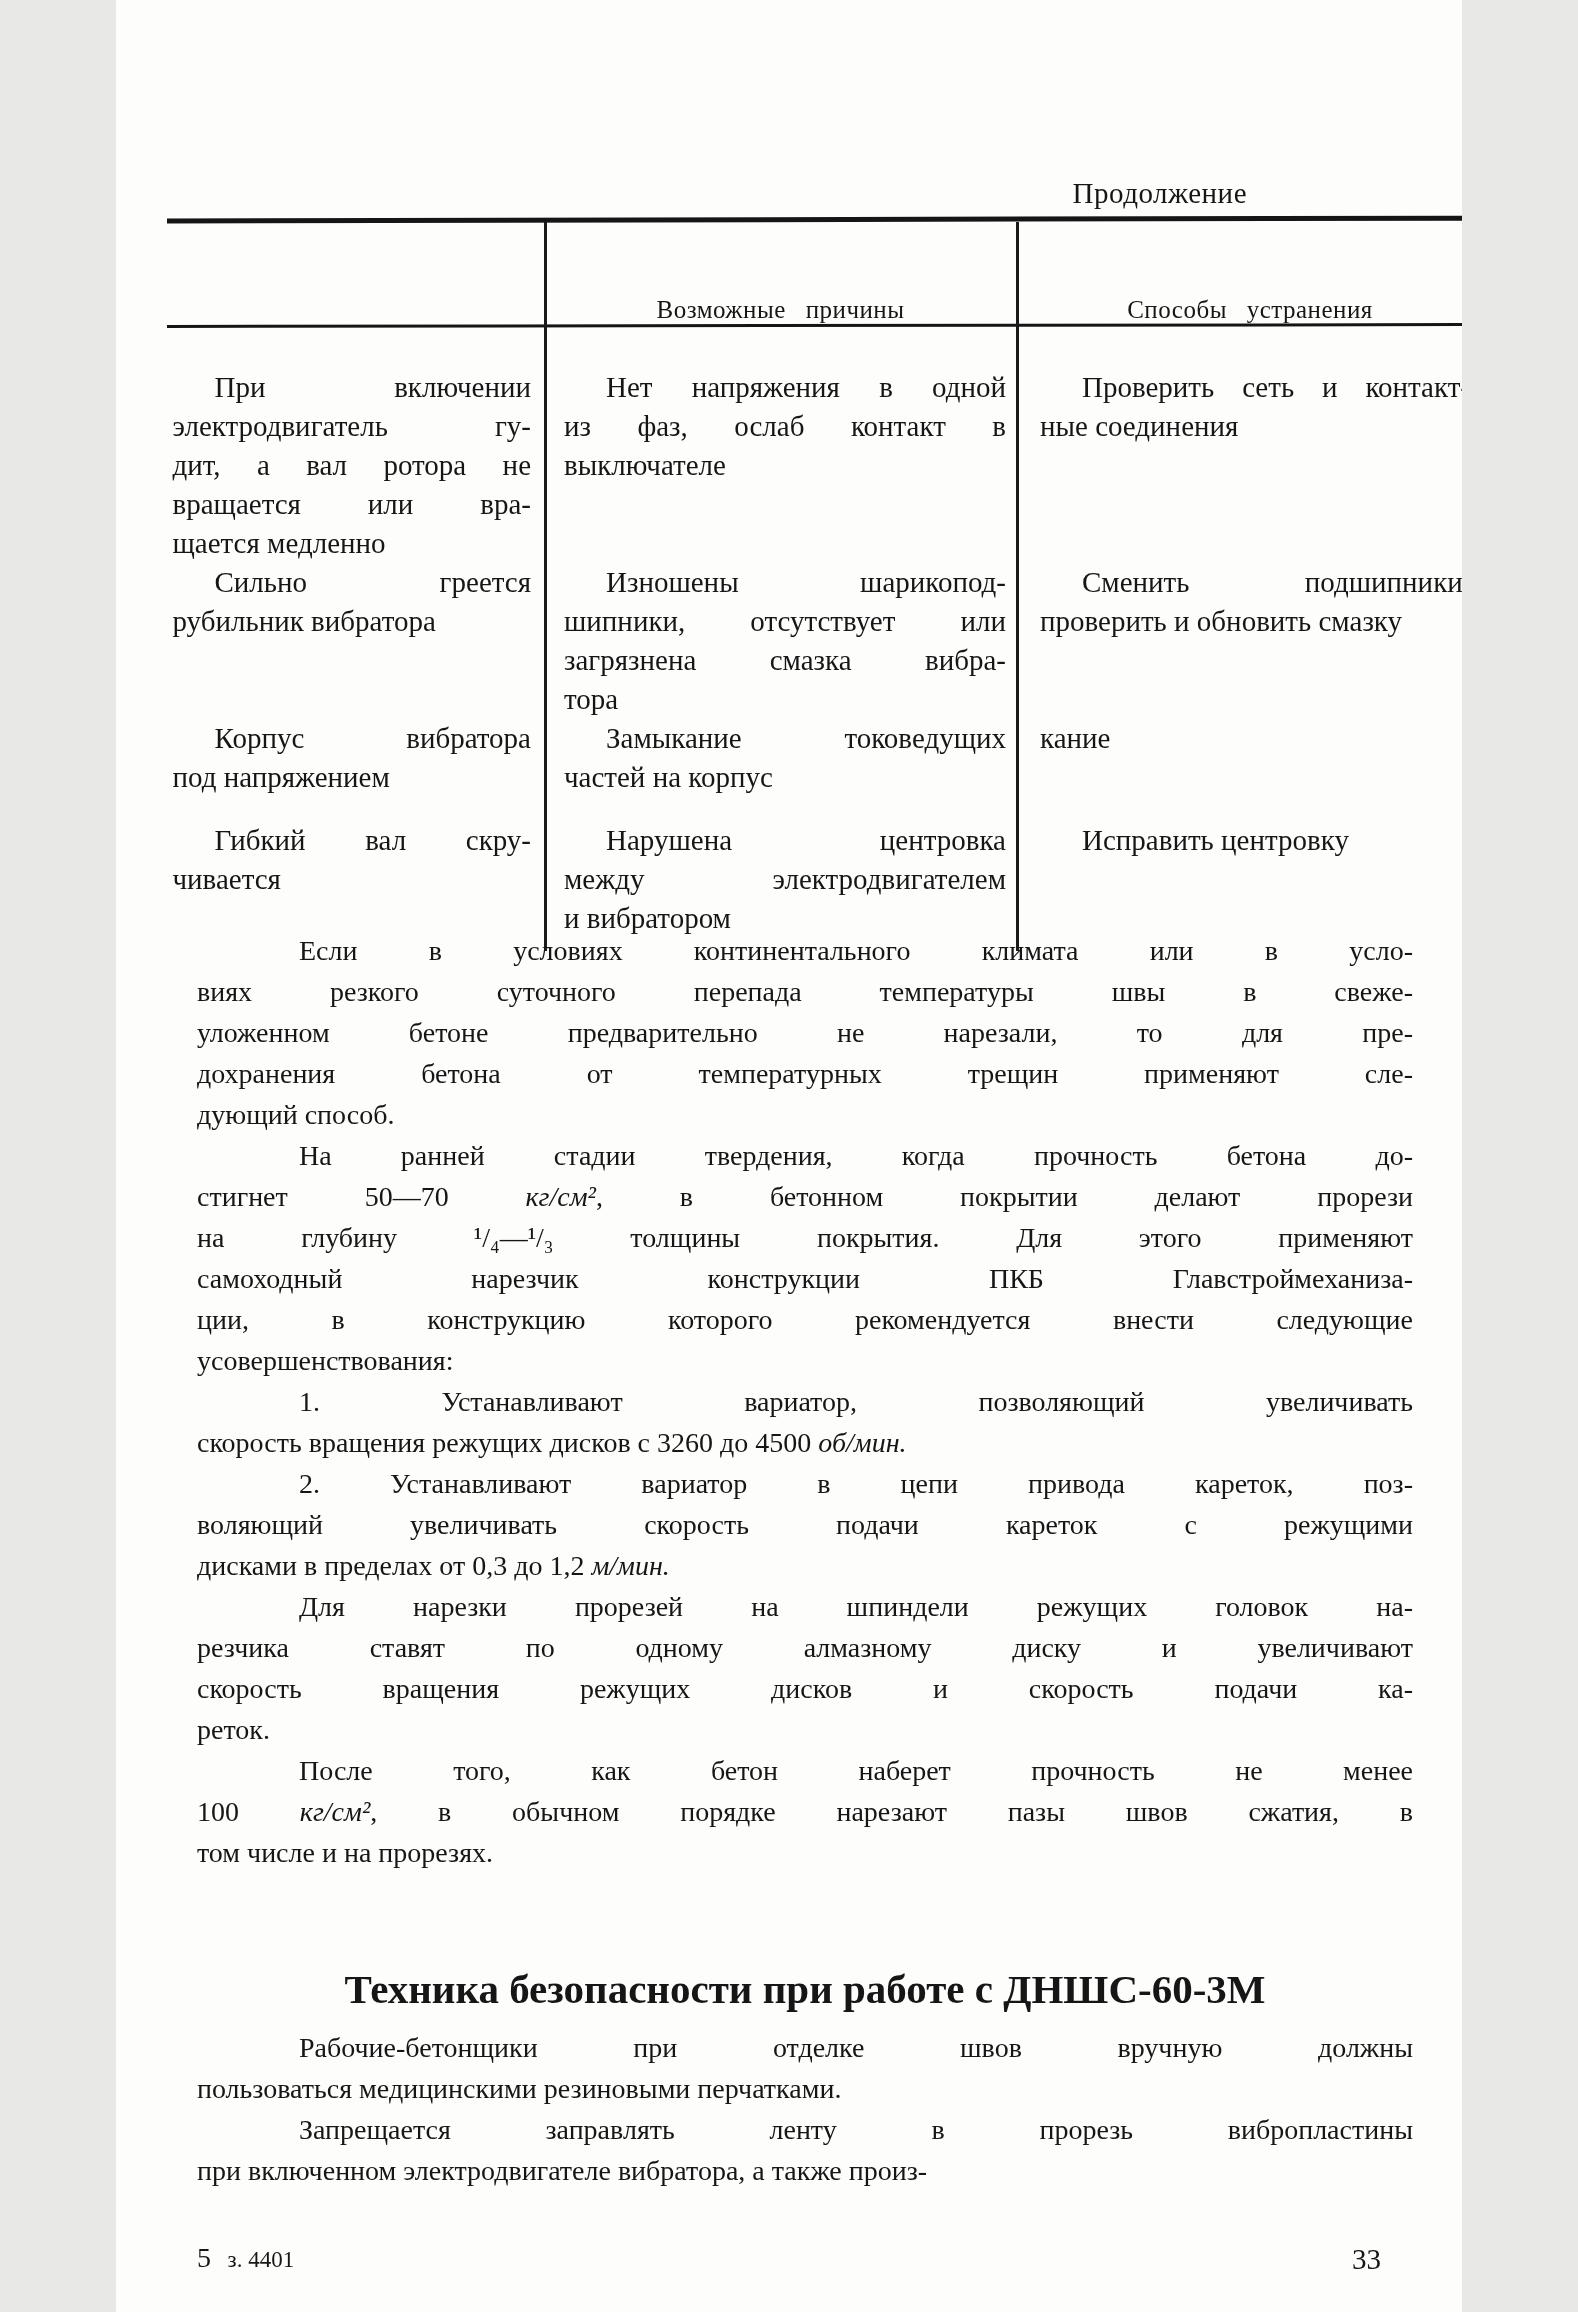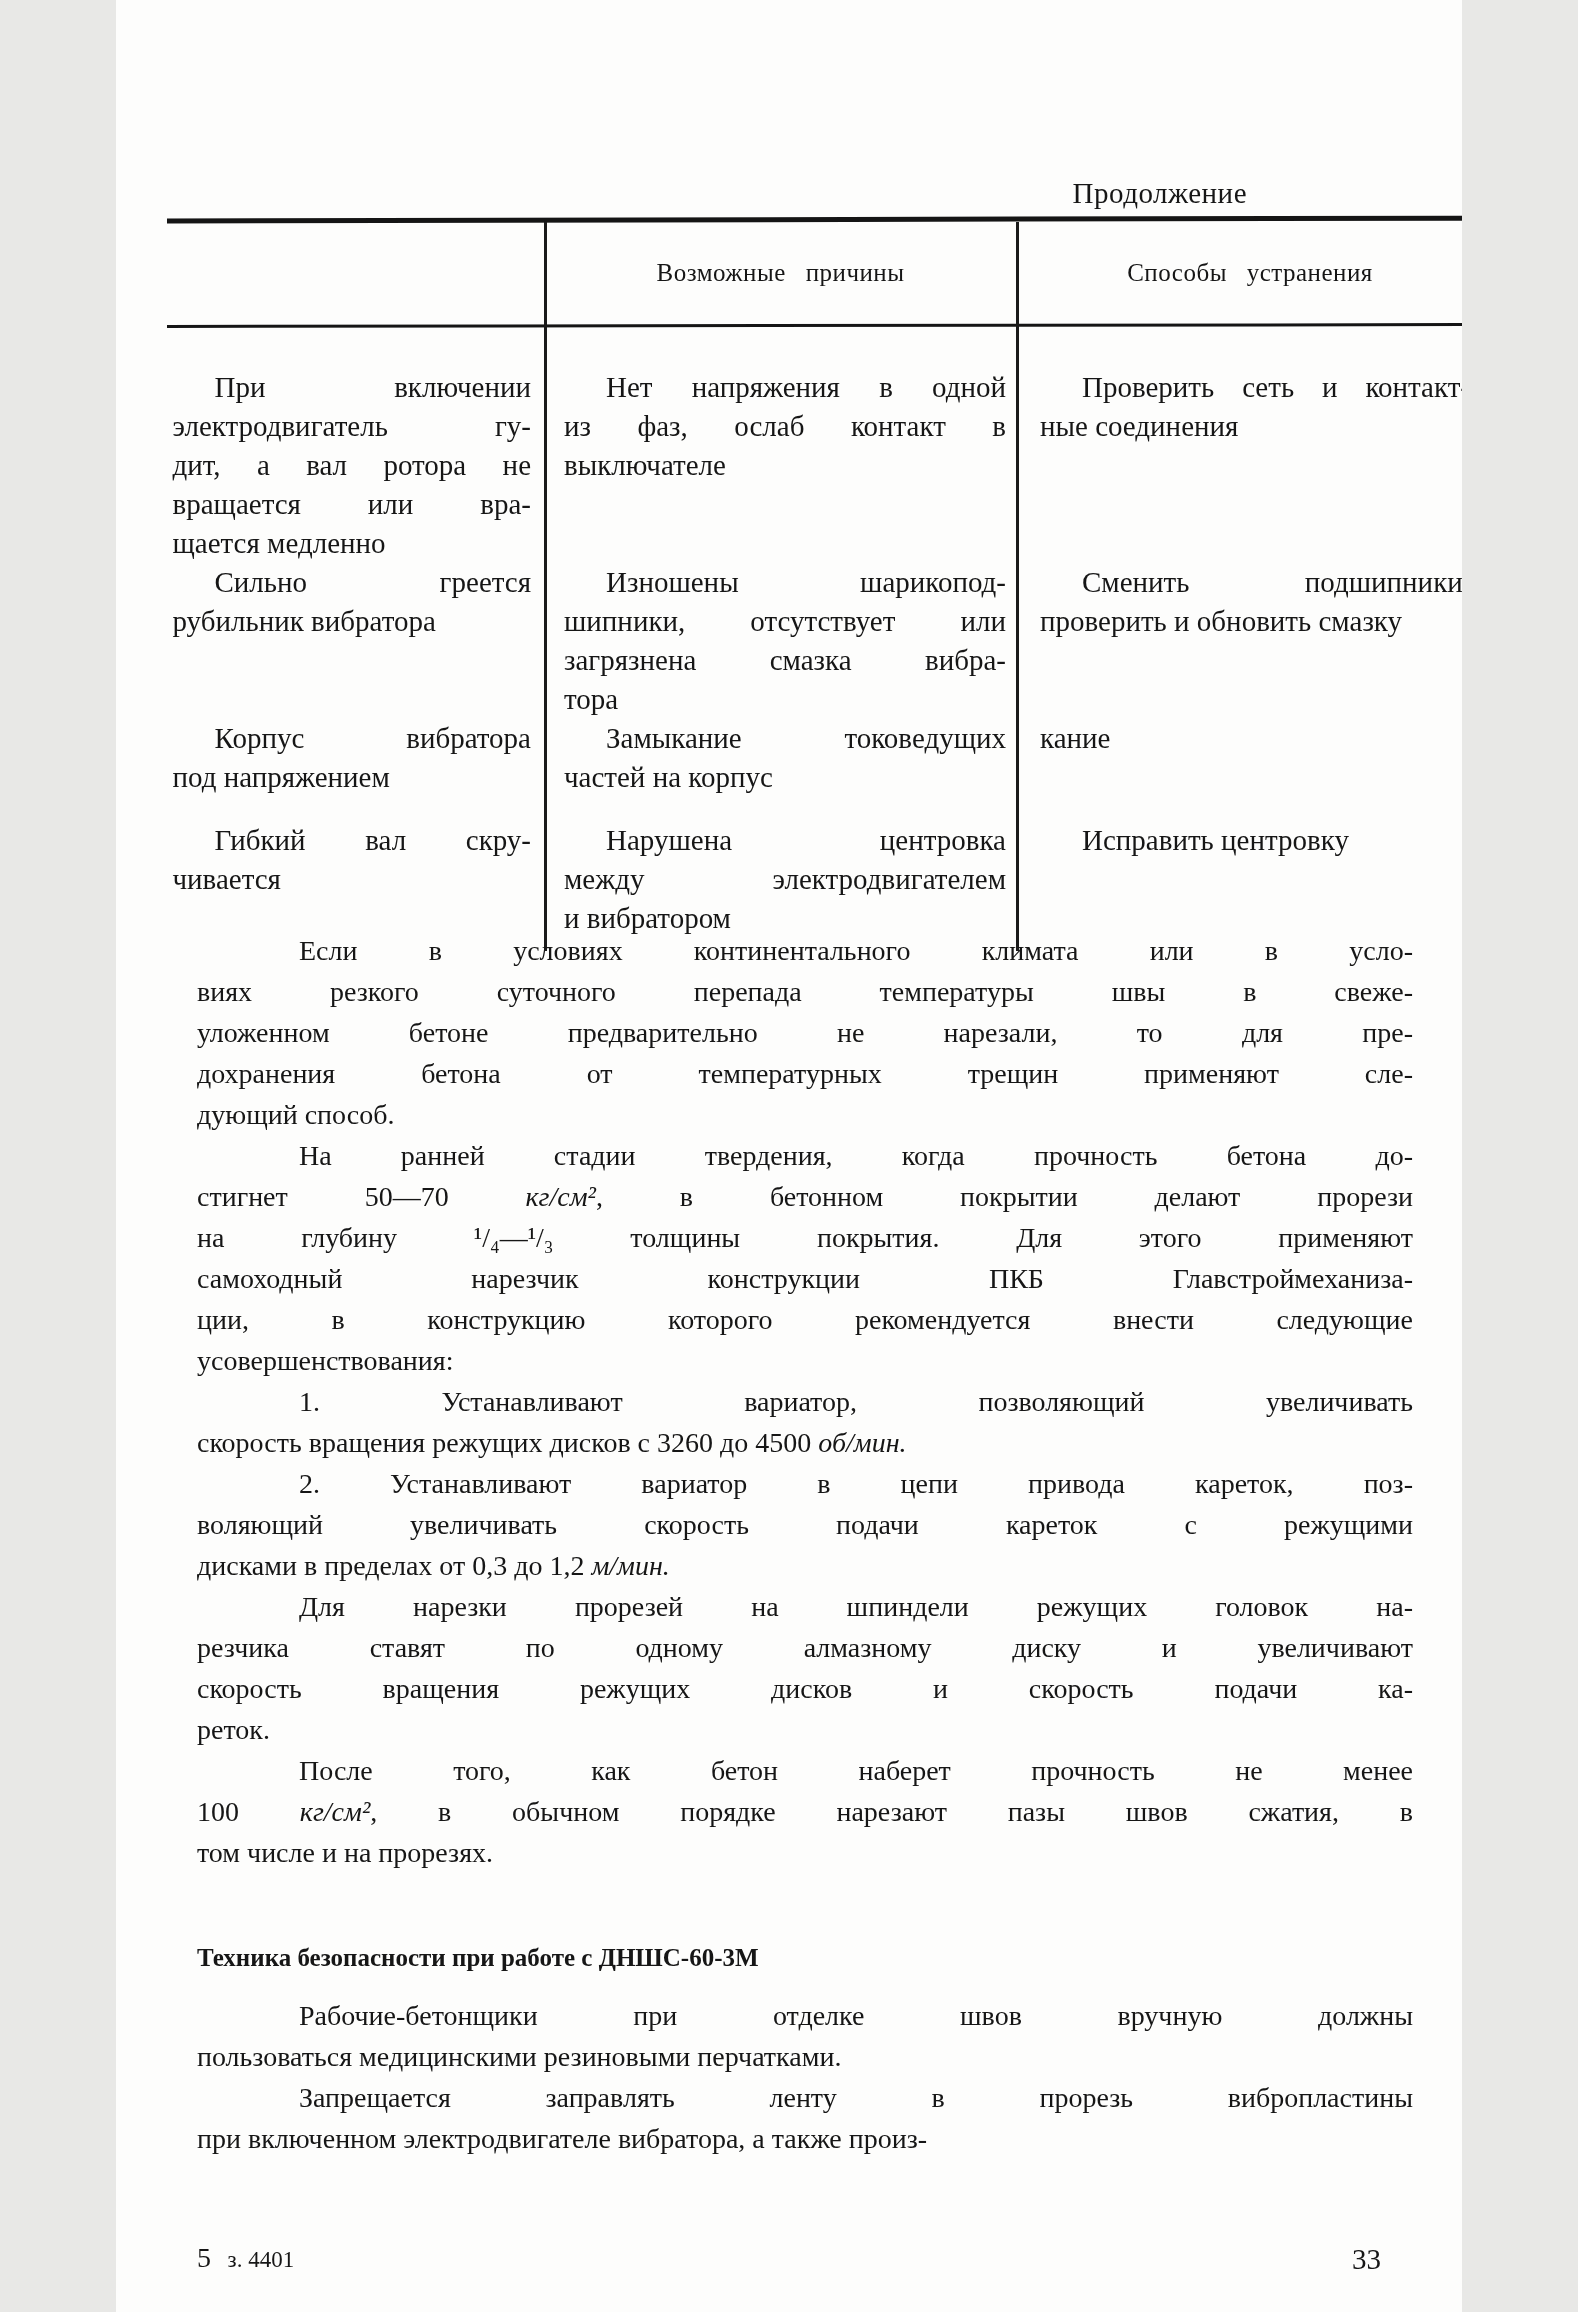--- a/index.html
+++ b/index.html
@@ -18,21 +18,21 @@
   .continuation{
     position:absolute;top:175px;right:215px;
     font-size:29px;line-height:37px;
     letter-spacing:0.5px;
   }
 
   
   .ttable{position:absolute;left:51px;top:217px;width:1315px;}
   .rule-top{height:4.6px;background:#151515;transform:rotate(-0.12deg);}
   .rule-head{height:2.8px;background:#151515;transform:rotate(-0.08deg);}
-  .thead{display:flex;height:102px;align-items:center;}
+  .thead{display:flex;height:102px;align-items:flex-end;}
   .thcell{font-size:25px;letter-spacing:0.5px;word-spacing:13px;text-align:center;}
   .col1{width:377px;flex:none;}
   .col2{width:473px;flex:none;}
   .col3{width:466px;flex:none;}
   .tbody{padding-top:42px;padding-bottom:13px;}
   .trow{display:flex;align-items:flex-start;}
   .trow.gap-top{margin-top:24px;}
   .cell{font-size:29px;line-height:39px;}
   .cell.col1{padding:0 13px 0 5.5px;box-sizing:border-box;--indent:42px;}
   .cell.col2{padding:0 11px 0 20px;box-sizing:border-box;--indent:42px;}
@@ -42,22 +42,23 @@
   .vdiv.d2{left:849px;}
 
   
   .bodytext{position:absolute;left:81px;top:930px;width:1216px;}
   .para{--indent:102px;font-size:28px;line-height:41px;}
   .tline{text-align:justify;text-align-last:justify;white-space:nowrap;}
   .tline.first{text-indent:var(--indent);}
   .tline.last{text-align-last:left;}
   .tline.first.last{text-align-last:left;}
   .heading{
-    margin-top:64px;margin-bottom:16.6px;
-    font-size:25px;line-height:41px;font-weight:bold;
+    margin-top:96px;margin-bottom:16.6px;
+    font-size:41px;line-height:41px;font-weight:bold;
+    text-align:center;
   }
 
   
   .footer-left{position:absolute;left:81px;top:2241px;font-size:28px;line-height:33px;}
   .footer-left .order{font-size:23px;margin-left:16.6px;}
   .footer-right{position:absolute;right:81px;top:2243px;font-size:29px;line-height:33px;}
 </style>
 </head>
 <body>
 

